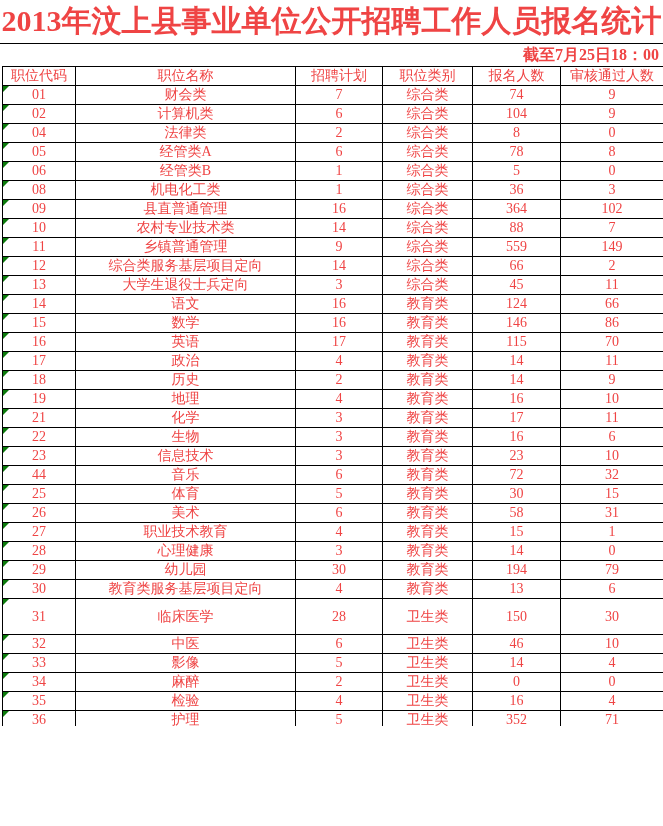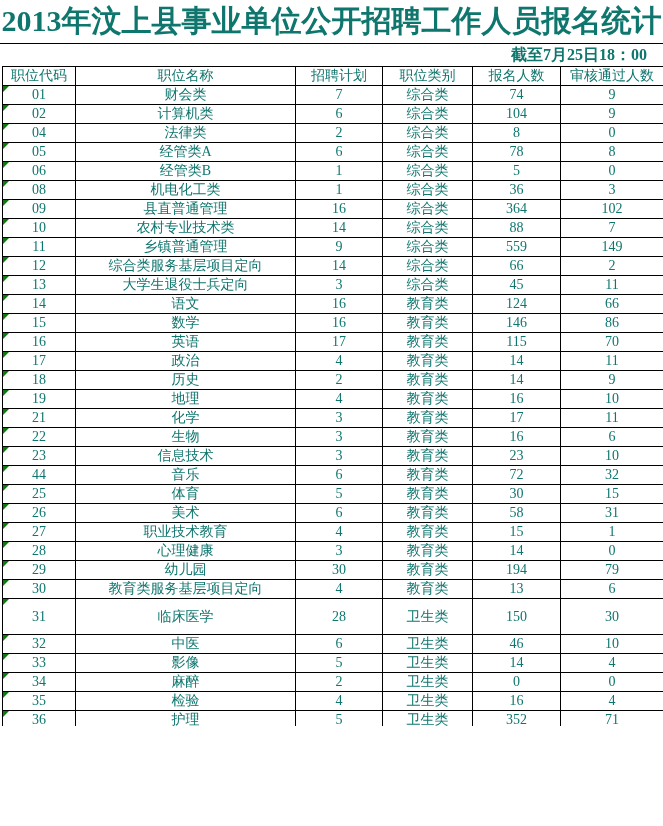--- a/index.html
+++ b/index.html
@@ -5,42 +5,42 @@
   html, body {
     margin: 0;
     padding: 0;
     background: #FFFFFF;
   }
   .page {
     position: relative;
     width: 663px;
     height: 726px;
     background: #FFFFFF;
-    color: #0f766e;
+    color: #ef4444;
     font-family: "Liberation Serif", "DejaVu Serif", serif;
     overflow: hidden;
   }
   .title-block {
     height: 43px;
     border-bottom: 1px solid #000000;
     display: flex;
     align-items: center;
     justify-content: center;
   }
   .title-block .title {
     font-size: 30px;
     font-weight: bold;
     letter-spacing: 0px;
     white-space: nowrap;
   }
   .subtitle-row {
     height: 22px;
     line-height: 22px;
     text-align: right;
-    padding-right: 16px;
+    padding-right: 4px;
     font-size: 16px;
     font-weight: bold;
     white-space: nowrap;
   }
   table.report {
     border-collapse: collapse;
     table-layout: fixed;
     margin-left: 2px;
     width: 661px;
   }

